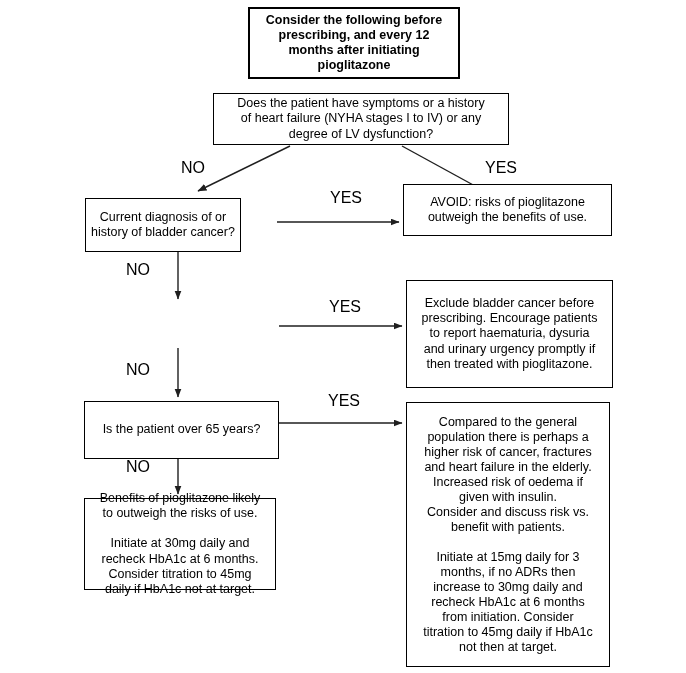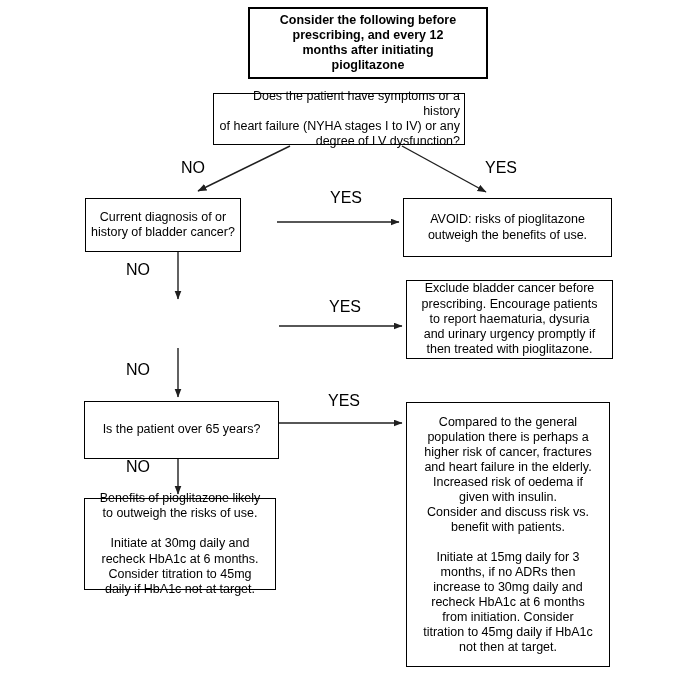--- a/index.html
+++ b/index.html
@@ -69,37 +69,37 @@
       <line x1="402" y1="146" x2="486" y2="192" marker-end="url(#ah)"></line>
       <line x1="277" y1="222" x2="399" y2="222" marker-end="url(#ah)"></line>
       <line x1="178" y1="252" x2="178" y2="299" marker-end="url(#ah)"></line>
       <line x1="279" y1="326" x2="402" y2="326" marker-end="url(#ah)"></line>
       <line x1="178" y1="348" x2="178" y2="397" marker-end="url(#ah)"></line>
       <line x1="279" y1="423" x2="402" y2="423" marker-end="url(#ah)"></line>
       <line x1="178" y1="443" x2="178" y2="494" marker-end="url(#ah)"></line>
     </g>
   </svg>
 
-  <div class="box title" style="left:248px; top:7px; width:240px; height:72px;">Consider the following before
+  <div class="box title" style="left:248px; top:7px; width:212px; height:72px;">Consider the following before
 prescribing, and every 12
 months after initiating
 pioglitazone</div>
 
-  <div class="box" style="left:213px; top:93px; width:252px; height:52px;text-align:right;">Does the patient have symptoms or a history
+  <div class="box" style="left:213px; top:93px; width:296px; height:52px;">Does the patient have symptoms or a history
 of heart failure (NYHA stages I to IV) or any
 degree of LV dysfunction?</div>
 
   <div class="box" style="left:85px; top:198px; width:156px; height:54px;">Current diagnosis of or
 history of bladder cancer?</div>
 
-  <div class="box" style="left:403px; top:198px; width:209px; height:59px;">AVOID: risks of pioglitazone
+  <div class="box" style="left:403px; top:184px; width:209px; height:52px;">AVOID: risks of pioglitazone
 outweigh the benefits of use.</div>
 
 
-  <div class="box" style="left:406px; top:280px; width:207px; height:79px;">Exclude bladder cancer before
+  <div class="box" style="left:406px; top:280px; width:207px; height:108px;">Exclude bladder cancer before
 prescribing. Encourage patients
 to report haematuria, dysuria
 and urinary urgency promptly if
 then treated with pioglitazone.</div>
 
   <div class="box" style="left:84px; top:401px; width:195px; height:58px;">Is the patient over 65 years?</div>
 
   <div class="box" style="left:84px; top:498px; width:192px; height:92px;">Benefits of pioglitazone likely
 to outweigh the risks of use.
 

